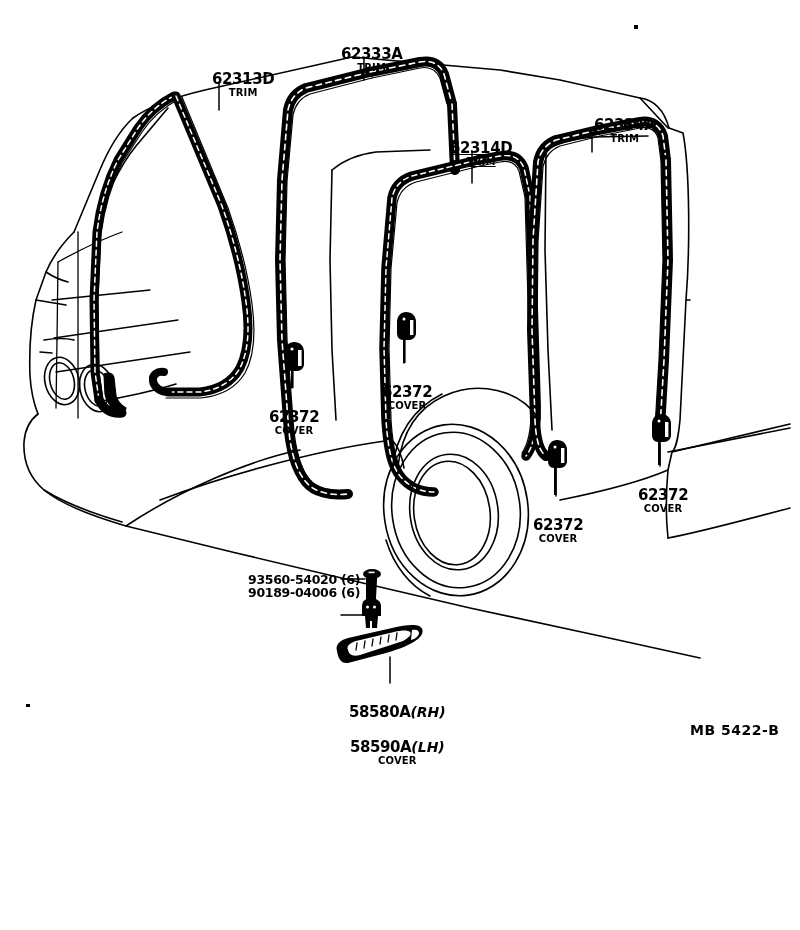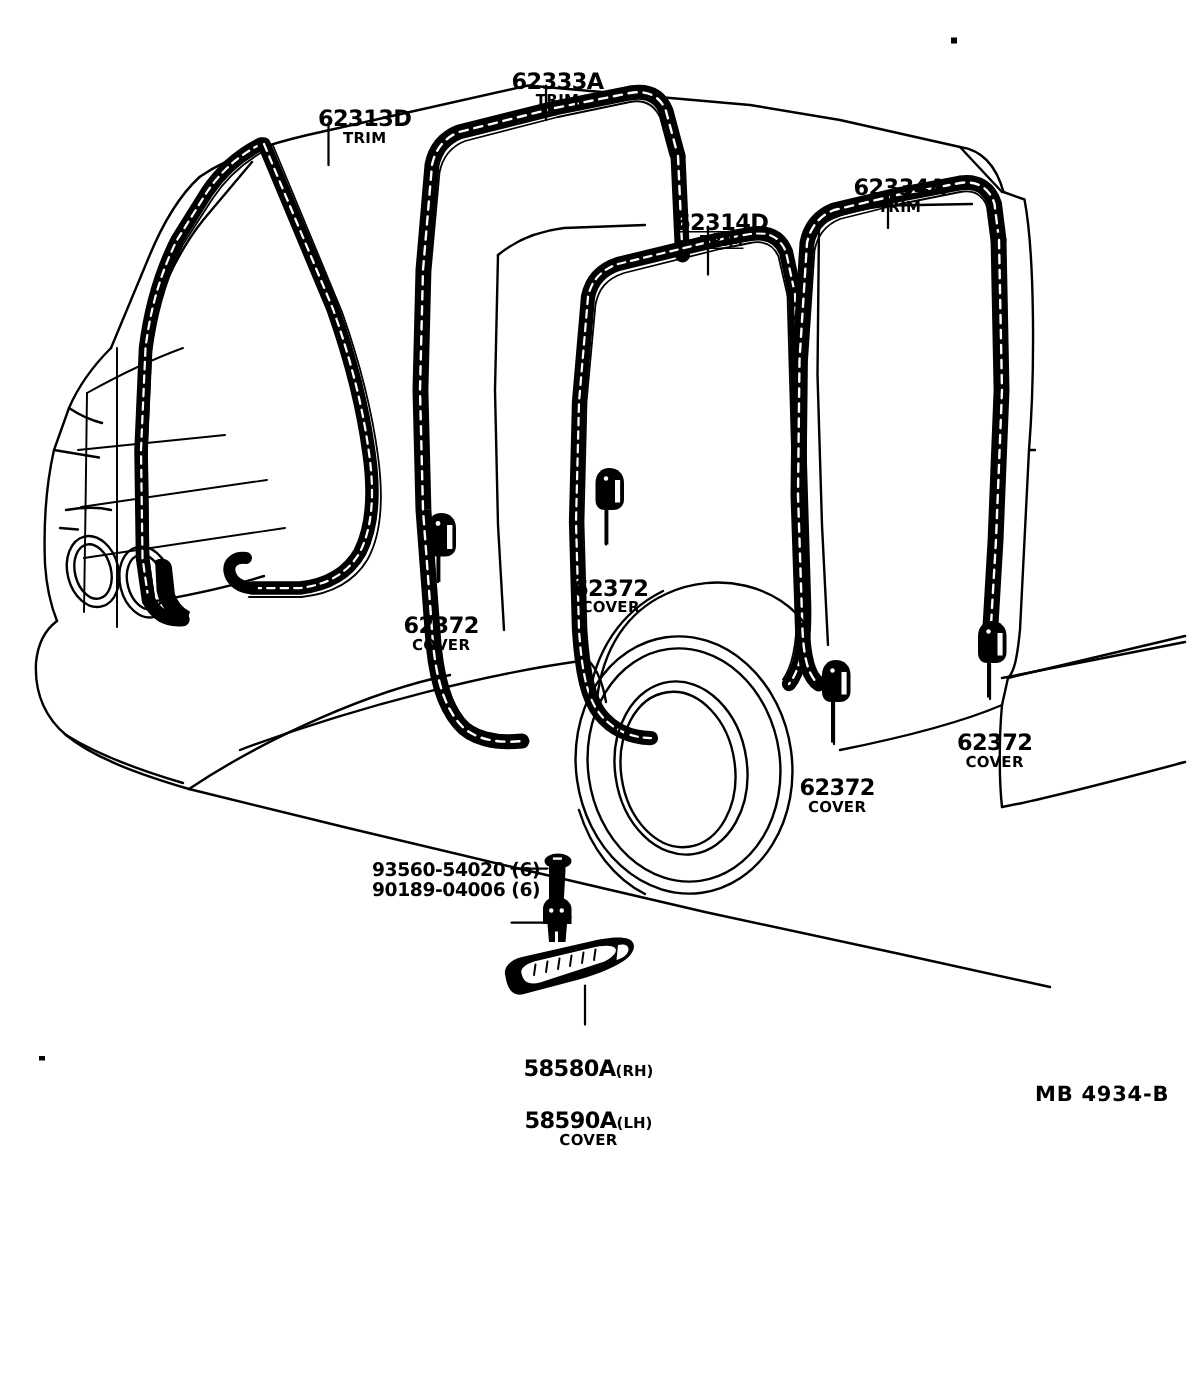--- a/index.html
+++ b/index.html
@@ -32,21 +32,21 @@
   }
   .callout .nm{
     font-size:10px;
     font-weight:bold;
     letter-spacing:0.2px;
     display:block;
     margin-top:1px;
     font-family:"DejaVu Sans", sans-serif;
     text-align:center;
   }
-  .callout .pn .sfx{font-size:10px;letter-spacing:0px;}
+  .callout .pn .sfx{font-size:14px;letter-spacing:0px;font-style:italic;}
 
   
   .fastener{
     position:absolute;
     font-size:12.5px;
     font-weight:bold;
     letter-spacing:-0.3px;
     white-space:nowrap;
     font-family:"DejaVu Sans", sans-serif;
     margin-left:16px;
@@ -351,21 +351,21 @@
         <span class="nm">TRIM</span>
       </div>
       <div class="callout" style="left: 341px; top: 27px;">
         <span class="pn">62333A</span>
         <span class="nm">TRIM</span>
       </div>
       <div class="callout" style="left: 450px; top: 121px; text-decoration: underline;">
         <span class="pn">62314D</span>
         <span class="nm">TRIM</span>
       </div>
-      <div class="callout" style="left: 569px; top: 98px;">
+      <div class="callout" style="left: 594px; top: 98px;">
         <span class="pn">62334A</span>
         <span class="nm">TRIM</span>
       </div>
       <div class="callout" style="left: 269px; top: 390px;">
         <span class="pn">62372</span>
         <span class="nm">COVER</span>
       </div>
       <div class="callout" style="left: 382px; top: 365px;">
         <span class="pn">62372</span>
         <span class="nm">COVER</span>
@@ -384,17 +384,17 @@
       <div class="fastener" style="left: 232px; top: 572px;">93560-54020 (6)</div>
       <div class="fastener" style="left: 232px; top: 585px;">90189-04006 (6)</div>
     </div>
 
   <div class="callout" id="scuff-label" style="left: 349px; top: 685px;">
     <span class="pn"><span>58580A</span><span class="sfx">(RH)</span></span>
     <span class="pn"><span>58590A</span><span class="sfx">(LH)</span></span>
     <span class="nm">COVER</span>
   </div>
 
-  <div class="sheetcode" id="sheet-code" style="left: 690px; top: 722px;">MB 4934-B</div>
+  <div class="sheetcode" id="sheet-code" style="left: 690px; top: 722px;">MB 5422-B</div>
 
 <div class="regdot" style="left: 634px; top: 25px; width: 4px; height: 4px;"></div>
     <div class="regdot" style="left: 26px; top: 704px; width: 4px; height: 3px;"></div>
   </div>
 
 </body></html>

